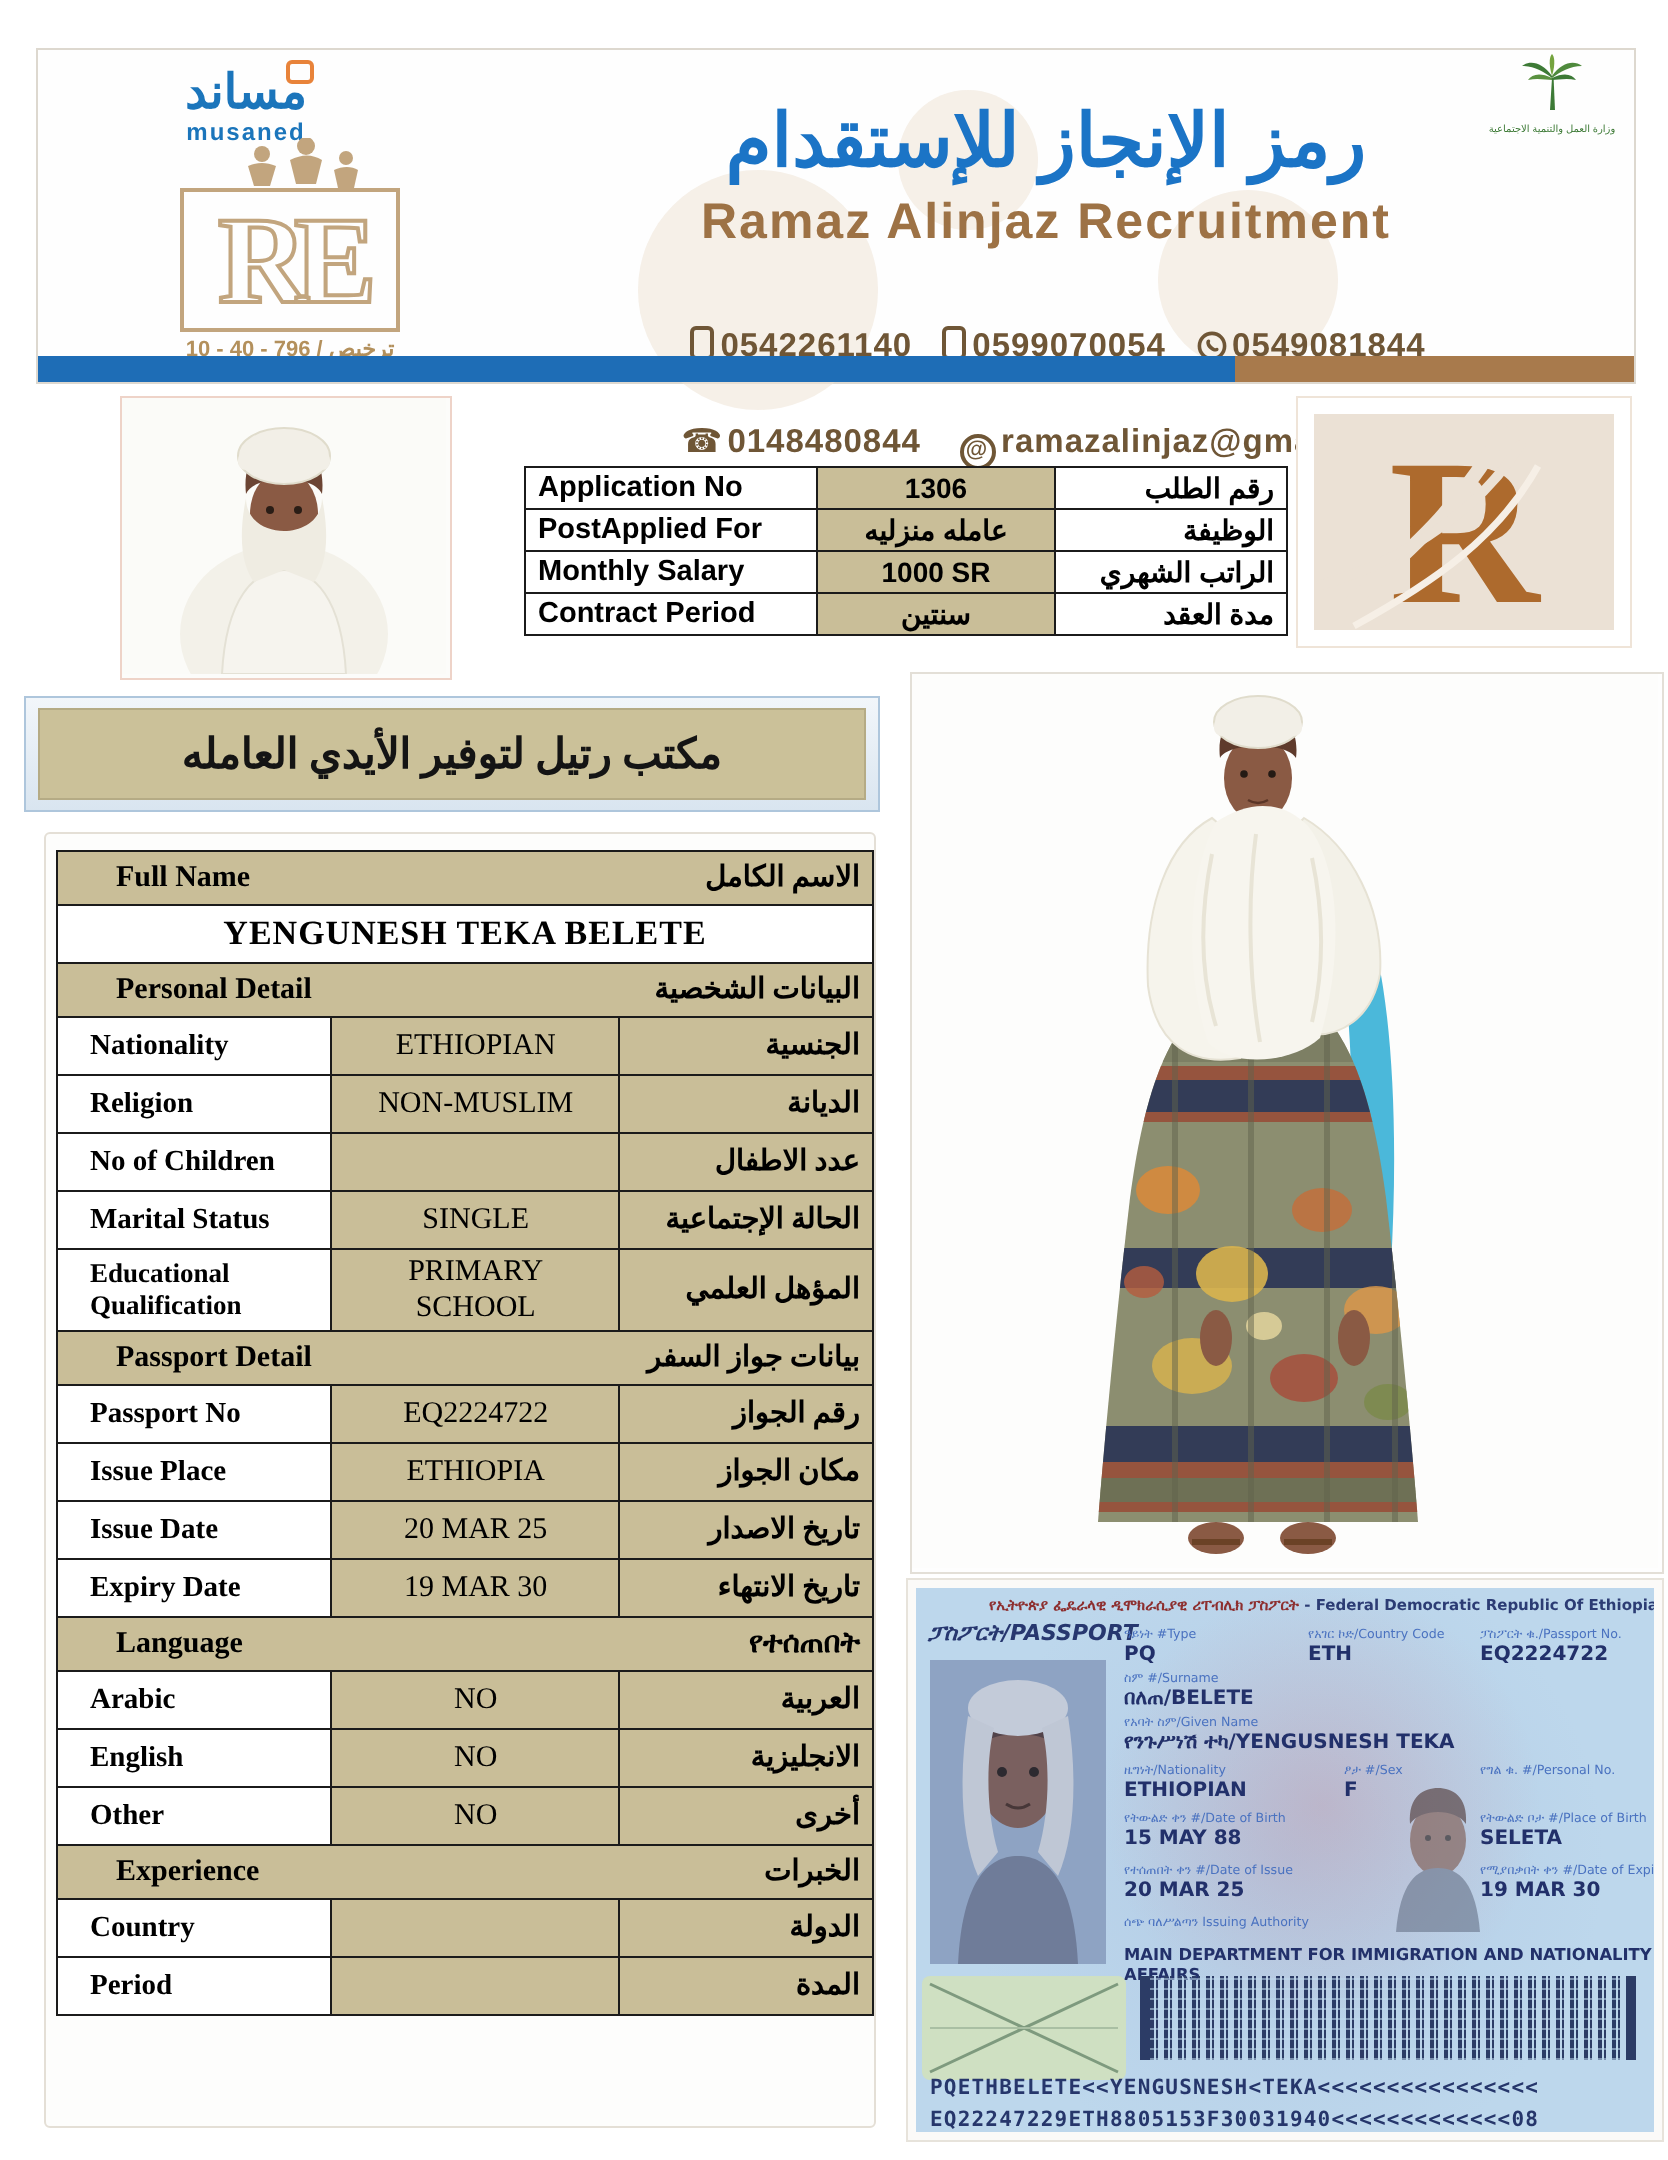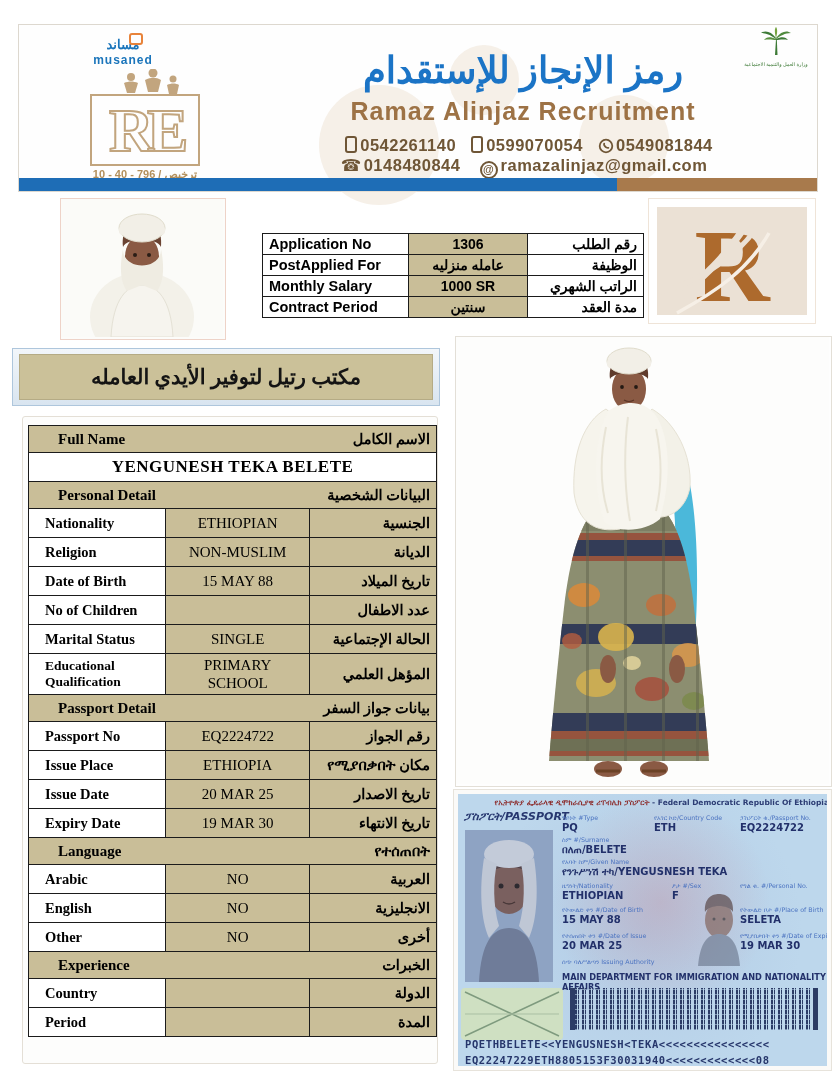--- a/index.html
+++ b/index.html
@@ -8,39 +8,39 @@
 
   
   .header{position:absolute;left:18px;top:24px;width:798px;height:166px;background:#fefefe;
           border:1px solid #ddd8cf;}
   .wm{position:absolute;border-radius:50%;background:#efe3d6;opacity:.55;}
   .wm1{left:300px;top:60px;width:120px;height:120px;}
   .wm2{left:430px;top:20px;width:70px;height:70px;}
   .wm3{left:560px;top:70px;width:90px;height:90px;}
 
   .musaned{position:absolute;left:44px;top:10px;width:120px;text-align:center;}
-  .mus-ar{font-size:13px;font-weight:bold;color:#1b75bb;direction:rtl;line-height:1;position:relative;display:inline-block;}
+  .mus-ar{font-size:24px;font-weight:bold;color:#1b75bb;direction:rtl;line-height:1;position:relative;display:inline-block;}
   .mus-sq{position:absolute;right:-4px;top:-5px;width:10px;height:8px;border:2px solid #e8833a;border-radius:3px;}
   .mus-en{font-size:12px;font-weight:bold;color:#1b75bb;letter-spacing:1px;line-height:1;margin-top:1px;}
 
   .ministry{position:absolute;right:6px;top:2px;width:70px;text-align:center;}
   .min-text{font-size:5px;color:#3d7a36;line-height:1.2;direction:rtl;}
 
   .re-logo{position:absolute;left:50px;top:44px;}
   .license{position:absolute;left:46px;top:143px;width:160px;text-align:center;
            font-size:11px;font-weight:bold;color:#b3905c;direction:rtl;}
 
   .title-ar{position:absolute;left:210px;top:24px;width:588px;text-align:center;
             font-size:37px;font-weight:bold;color:#1b74c6;direction:rtl;line-height:1.2;}
   .title-en{position:absolute;left:210px;top:72px;width:588px;text-align:center;
             font-size:25px;font-weight:bold;color:#9d7245;letter-spacing:1px;}
 
   .contacts{position:absolute;left:215px;top:110px;width:580px;text-align:center;
             color:#6f5636;font-weight:bold;font-size:16.5px;letter-spacing:.5px;}
-  .cline{line-height:20px;white-space:nowrap;}
+  .cline{line-height:20px;white-space:nowrap;margin-top:28px;}
   .ic-mobile{display:inline-block;width:8px;height:13px;border:2px solid #6f5636;border-radius:3px;
              vertical-align:-2px;margin:0 3px 0 10px;}
   .ic-wa{vertical-align:-3px;margin:0 2px 0 10px;}
   .ic-tel{font-family:"DejaVu Sans", sans-serif;margin:0 2px 0 0;}
   .ic-at{display:inline-block;border:2px solid #6f5636;border-radius:50%;width:14px;height:14px;
          line-height:13px;font-size:11px;vertical-align:-2px;margin:0 3px 0 14px;}
   .hbar{position:absolute;left:0;bottom:0;width:100%;height:13px;
         background:linear-gradient(90deg,#1e6db6 0 75%,#a87a4c 75% 100%);}
 
   
@@ -263,25 +263,20 @@
             <td class="en">Nationality</td>
             <td class="val">ETHIOPIAN</td>
             <td class="ar">الجنسية</td>
           </tr>
           <tr class="row">
             <td class="en">Religion</td>
             <td class="val">NON-MUSLIM</td>
             <td class="ar">الديانة</td>
           </tr>
           <tr class="row">
-            <td class="en">Date of Birth</td>
-            <td class="val">15 MAY 88</td>
-            <td class="ar">تاريخ  الميلاد</td>
-          </tr>
-          <tr class="row">
             <td class="en">No of Children</td>
             <td class="val"></td>
             <td class="ar">عدد الاطفال</td>
           </tr>
           <tr class="row">
             <td class="en">Marital Status</td>
             <td class="val">SINGLE</td>
             <td class="ar">الحالة الإجتماعية</td>
           </tr>
           <tr class="row2">
@@ -298,21 +293,21 @@
             </td>
           </tr>
           <tr class="row">
             <td class="en">Passport No</td>
             <td class="val">EQ2224722</td>
             <td class="ar">رقم الجواز</td>
           </tr>
           <tr class="row">
             <td class="en">Issue Place</td>
             <td class="val">ETHIOPIA</td>
-            <td class="ar">مكان የሚያበቃበት</td>
+            <td class="ar">مكان الجواز</td>
           </tr>
           <tr class="row">
             <td class="en">Issue Date</td>
             <td class="val">20 MAR 25</td>
             <td class="ar">تاريخ الاصدار</td>
           </tr>
           <tr class="row">
             <td class="en">Expiry Date</td>
             <td class="val">19 MAR 30</td>
             <td class="ar">تاريخ الانتهاء</td>

